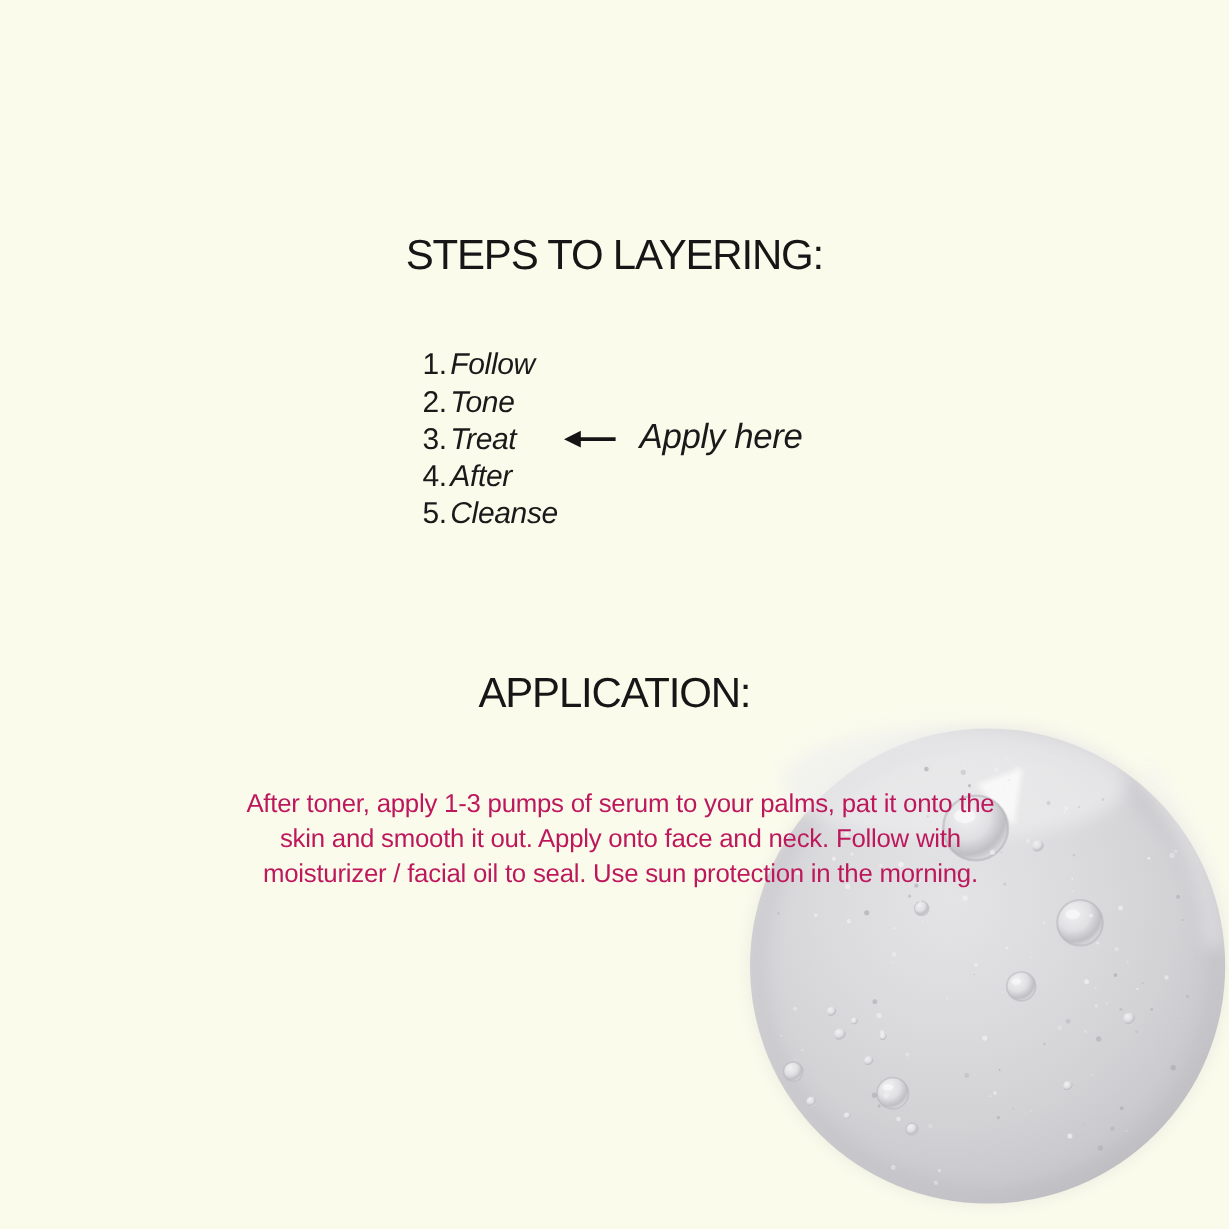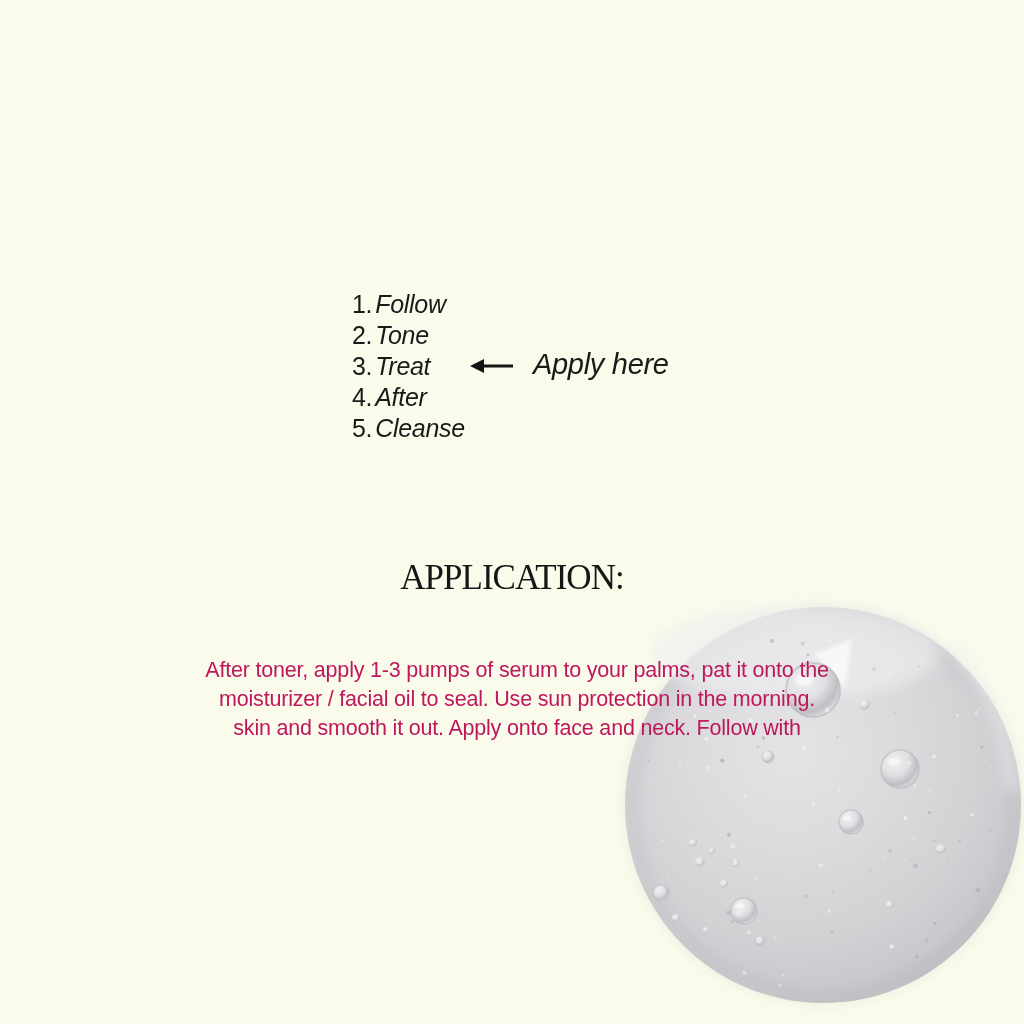--- a/index.html
+++ b/index.html
@@ -14,21 +14,21 @@
   
   .droplet-svg{position:absolute;left:0;top:0;z-index:1;pointer-events:none;}
 
   
   .heading{
     position:absolute;left:0;width:1024px;text-align:center;
     font-size:35px;line-height:36px;letter-spacing:-1px;font-weight:400;
     margin:0;z-index:2;color:#161616;
   }
   #steps-heading{top:195px;}
-  #application-heading{top:560px;font-family:Liberation Serif, serif;}
+  #application-heading{top:560px;}
 
   
   .steps{
     position:absolute;left:352px;top:289px;z-index:2;
     list-style:none;margin:0;padding:0;
     font-size:25px;line-height:31px;letter-spacing:-0.3px;
   }
   .steps li{white-space:nowrap;}
   .step-num{font-style:normal;}
   .step-word{font-style:italic;margin-left:3px;}
@@ -272,36 +272,37 @@
         <circle cx="888.5" cy="673.8" r="1.64" fill="#f5f5f6" opacity="0.49"></circle>
         <circle cx="869.9" cy="769.1" r="0.85" fill="#f5f5f6" opacity="0.59"></circle>
         <circle cx="823.7" cy="666.4" r="1.47" fill="#f5f5f6" opacity="0.51"></circle>
         <circle cx="856.5" cy="700.9" r="1.65" fill="#f5f5f6" opacity="0.45"></circle>
         <circle cx="756.2" cy="878.7" r="1.86" fill="#f5f5f6" opacity="0.37"></circle>
         <circle cx="854.5" cy="928.4" r="0.74" fill="#f5f5f6" opacity="0.29"></circle>
         <circle cx="891.6" cy="946.7" r="2.14" fill="#f5f5f6" opacity="0.68"></circle>
       </g>
   </svg>
 
+  <h1 class="heading" id="steps-heading">STEPS TO LAYERING:</h1>
 
   <ol class="steps">
     <li><span class="step-num">1.</span><span class="step-word">Follow</span></li>
     <li><span class="step-num">2.</span><span class="step-word">Tone</span></li>
     <li><span class="step-num">3.</span><span class="step-word">Treat</span></li>
     <li><span class="step-num">4.</span><span class="step-word">After</span></li>
     <li><span class="step-num">5.</span><span class="step-word">Cleanse</span></li>
   </ol>
 
   <svg class="arrow-svg" width="50" height="24" viewBox="0 0 50 24">
     <line x1="12" y1="12" x2="46" y2="12" stroke="#141414" stroke-width="3.2"></line>
     <polygon points="3,12 17,5 17,19" fill="#141414"></polygon>
   </svg>
   <div class="apply-label">Apply here</div>
 
   <h1 class="heading" id="application-heading">APPLICATION:</h1>
 
   <div class="para">
     <div>After toner, apply 1-3 pumps of serum to your palms, pat it onto the</div>
+    <div>skin and smooth it out. Apply onto face and neck. Follow with</div>
     <div>moisturizer / facial oil to seal. Use sun protection in the morning.</div>
-    <div>skin and smooth it out. Apply onto face and neck. Follow with</div>
   </div>
 
 </div>
 
 </body></html>

